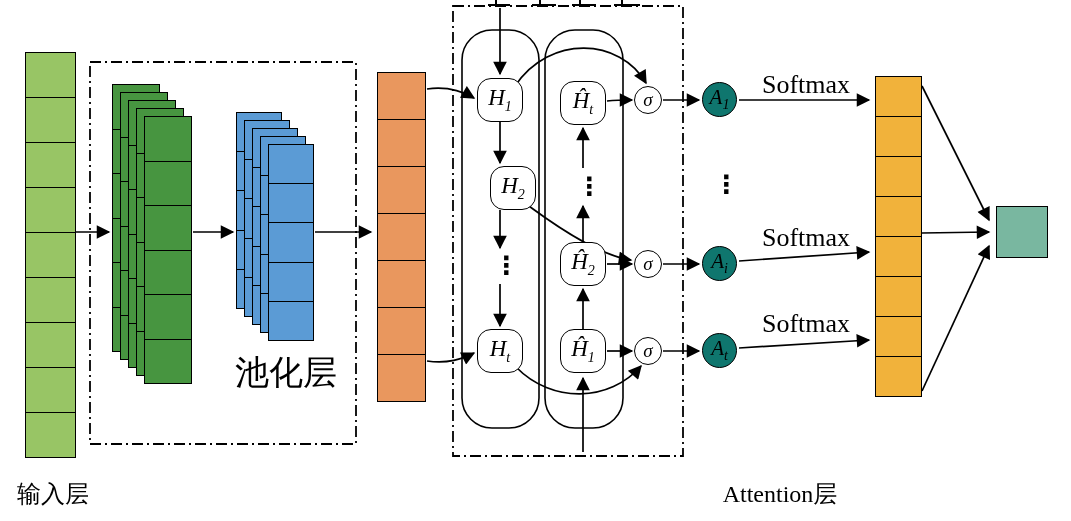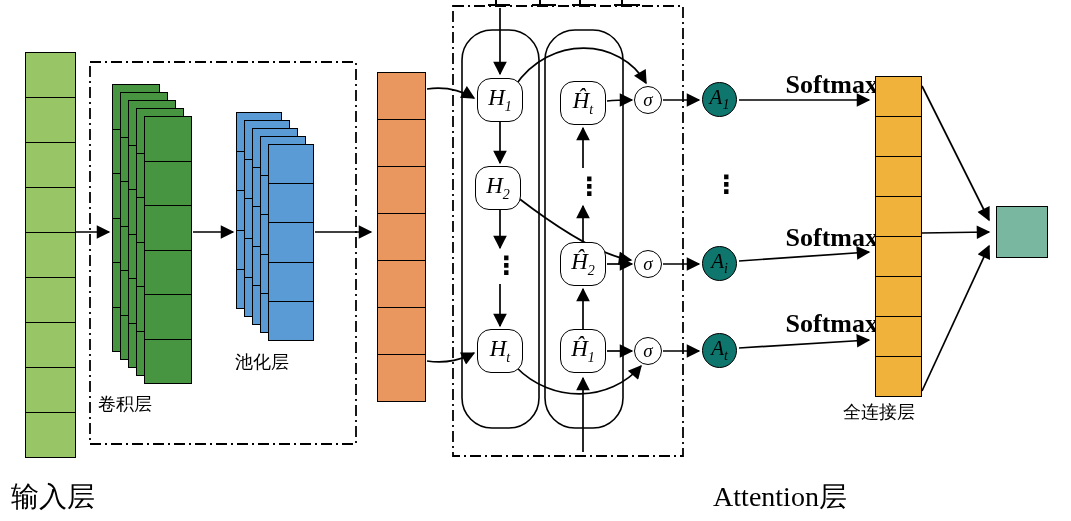--- a/index.html
+++ b/index.html
@@ -28,23 +28,23 @@
   .mlabel { font-style:italic; font-size:23px; line-height:1; }
   .mlabel sub { font-size:14px; font-style:italic; }
   .sigma { width:28px; height:28px; border:1.5px solid #000; border-radius:50%; background:#fff;
            display:flex; align-items:center; justify-content:center; font-style:italic; font-size:19px; }
   .acirc { width:35px; height:35px; border:1.5px solid #000; border-radius:50%; background:#0f766e;
            display:flex; align-items:center; justify-content:center; }
   .acirc .mlabel { font-size:21px; }
   .vdots { font-family:"DejaVu Sans",sans-serif; font-weight:bold; font-size:25px; line-height:1; }
 
   
-  .lbl { font-size:18px; white-space:nowrap; }
-  .bottom-lbl { font-size:28px; white-space:nowrap; text-align:center; }
-  .softmax { font-size:26px; width:116px; text-align:right;font-weight:bold; }
+  .lbl { font-size:34px; white-space:nowrap; }
+  .bottom-lbl { font-size:24px; white-space:nowrap; text-align:center; }
+  .softmax { font-size:26px; width:116px; text-align:left; }
 
   .outbox { left:996px; top:206px; width:52px; height:52px; background:#79b7a0; border:1.6px solid #000; }
 </style>
 </head>
 <body>
 
 <div class="canvas">
 
   <svg class="wires" width="1071" height="521">
     <defs>
@@ -200,21 +200,21 @@
       <div class="cell"></div>
       <div class="cell"></div>
       <div class="cell"></div>
       <div class="cell"></div>
       <div class="cell"></div>
     </div>
 
   <div class="node" style="left:477px;top:78px">
     <span class="mlabel"><span>H</span><sub>1</sub></span>
   </div>
-  <div class="node" style="left:475px;top:166px">
+  <div class="node" style="left:490px;top:166px">
     <span class="mlabel"><span>H</span><sub>2</sub></span>
   </div>
   <div class="vdots" style="left:494px;top:253px">⋮</div>
   <div class="node" style="left:477px;top:329px">
     <span class="mlabel"><span>H</span><sub>t</sub></span>
   </div>
 
   <div class="node" style="left:560px;top:81px">
     <span class="mlabel"><span>Ĥ</span><sub>t</sub></span>
   </div>
@@ -250,20 +250,18 @@
       <div class="cell"></div>
       <div class="cell"></div>
       <div class="cell"></div>
       <div class="cell"></div>
       <div class="cell"></div>
       <div class="cell"></div>
       <div class="cell"></div>
     </div>
   <div class="outbox"></div>
 
-  <div class="lbl" style="left:98px;top:392px">卷积层</div>
   <div class="lbl" style="left:235px;top:350px">池化层</div>
-  <div class="lbl" style="left:843px;top:400px">全连接层</div>
 
   <div class="bottom-lbl" style="left:8px;top:478px;width:90px">输入层</div>
   <div class="bottom-lbl" style="left:700px;top:478px;width:160px">Attention层</div>
 
 </div>
 
 </body></html>

